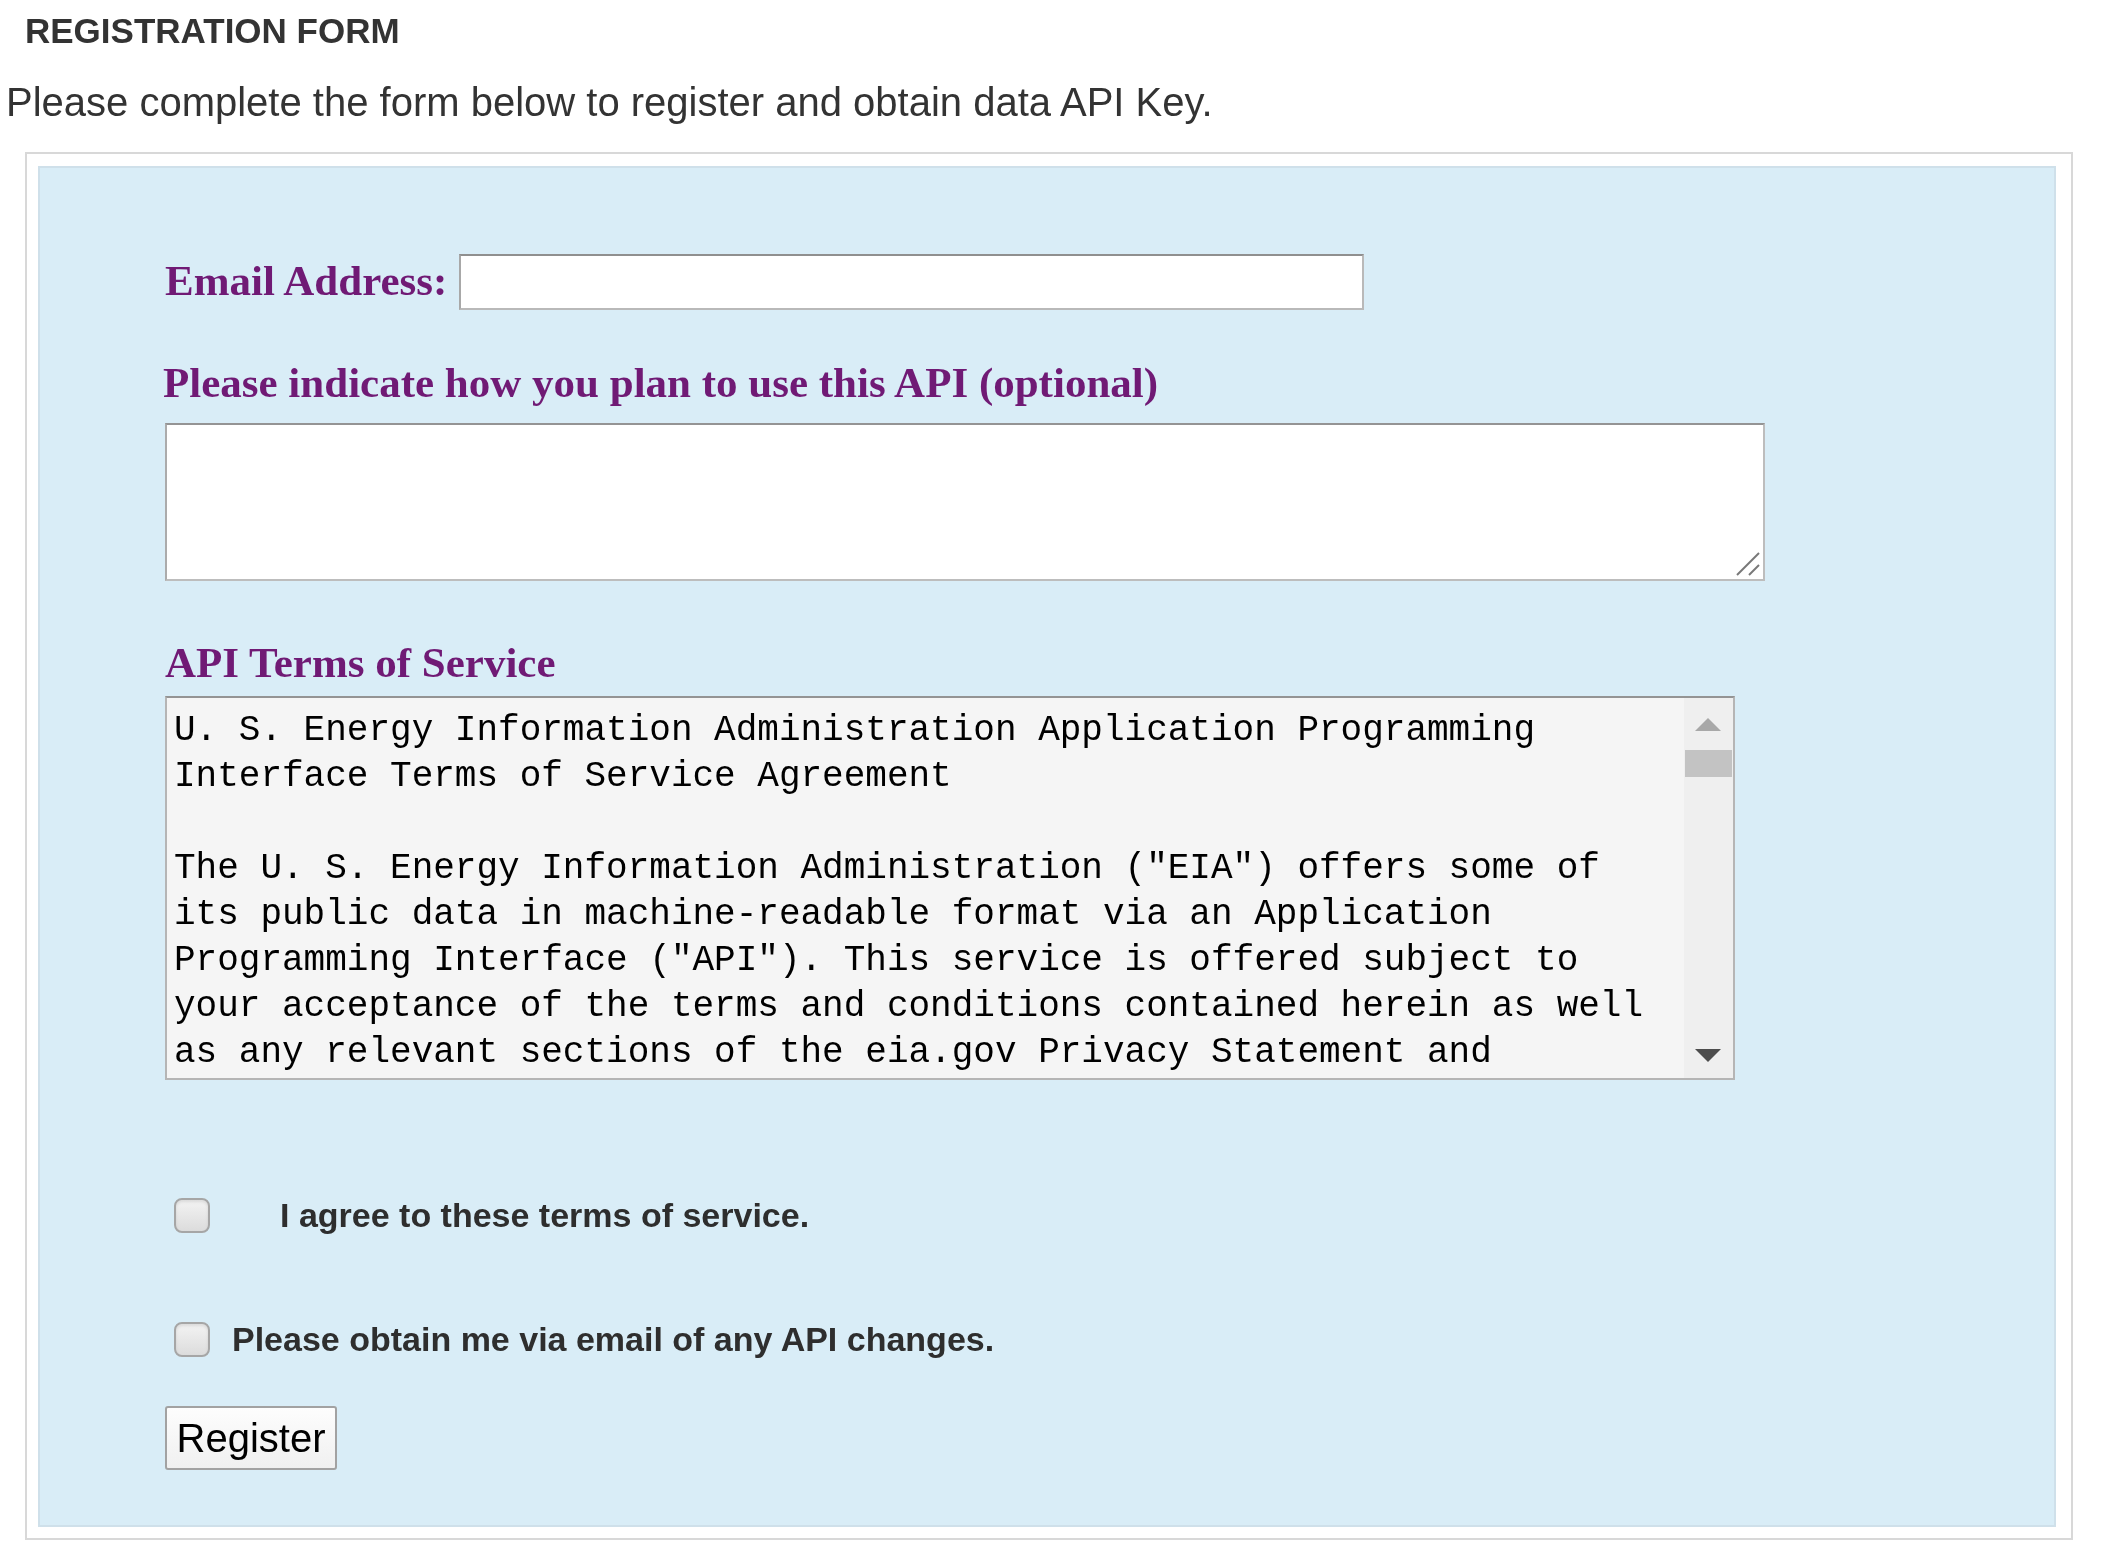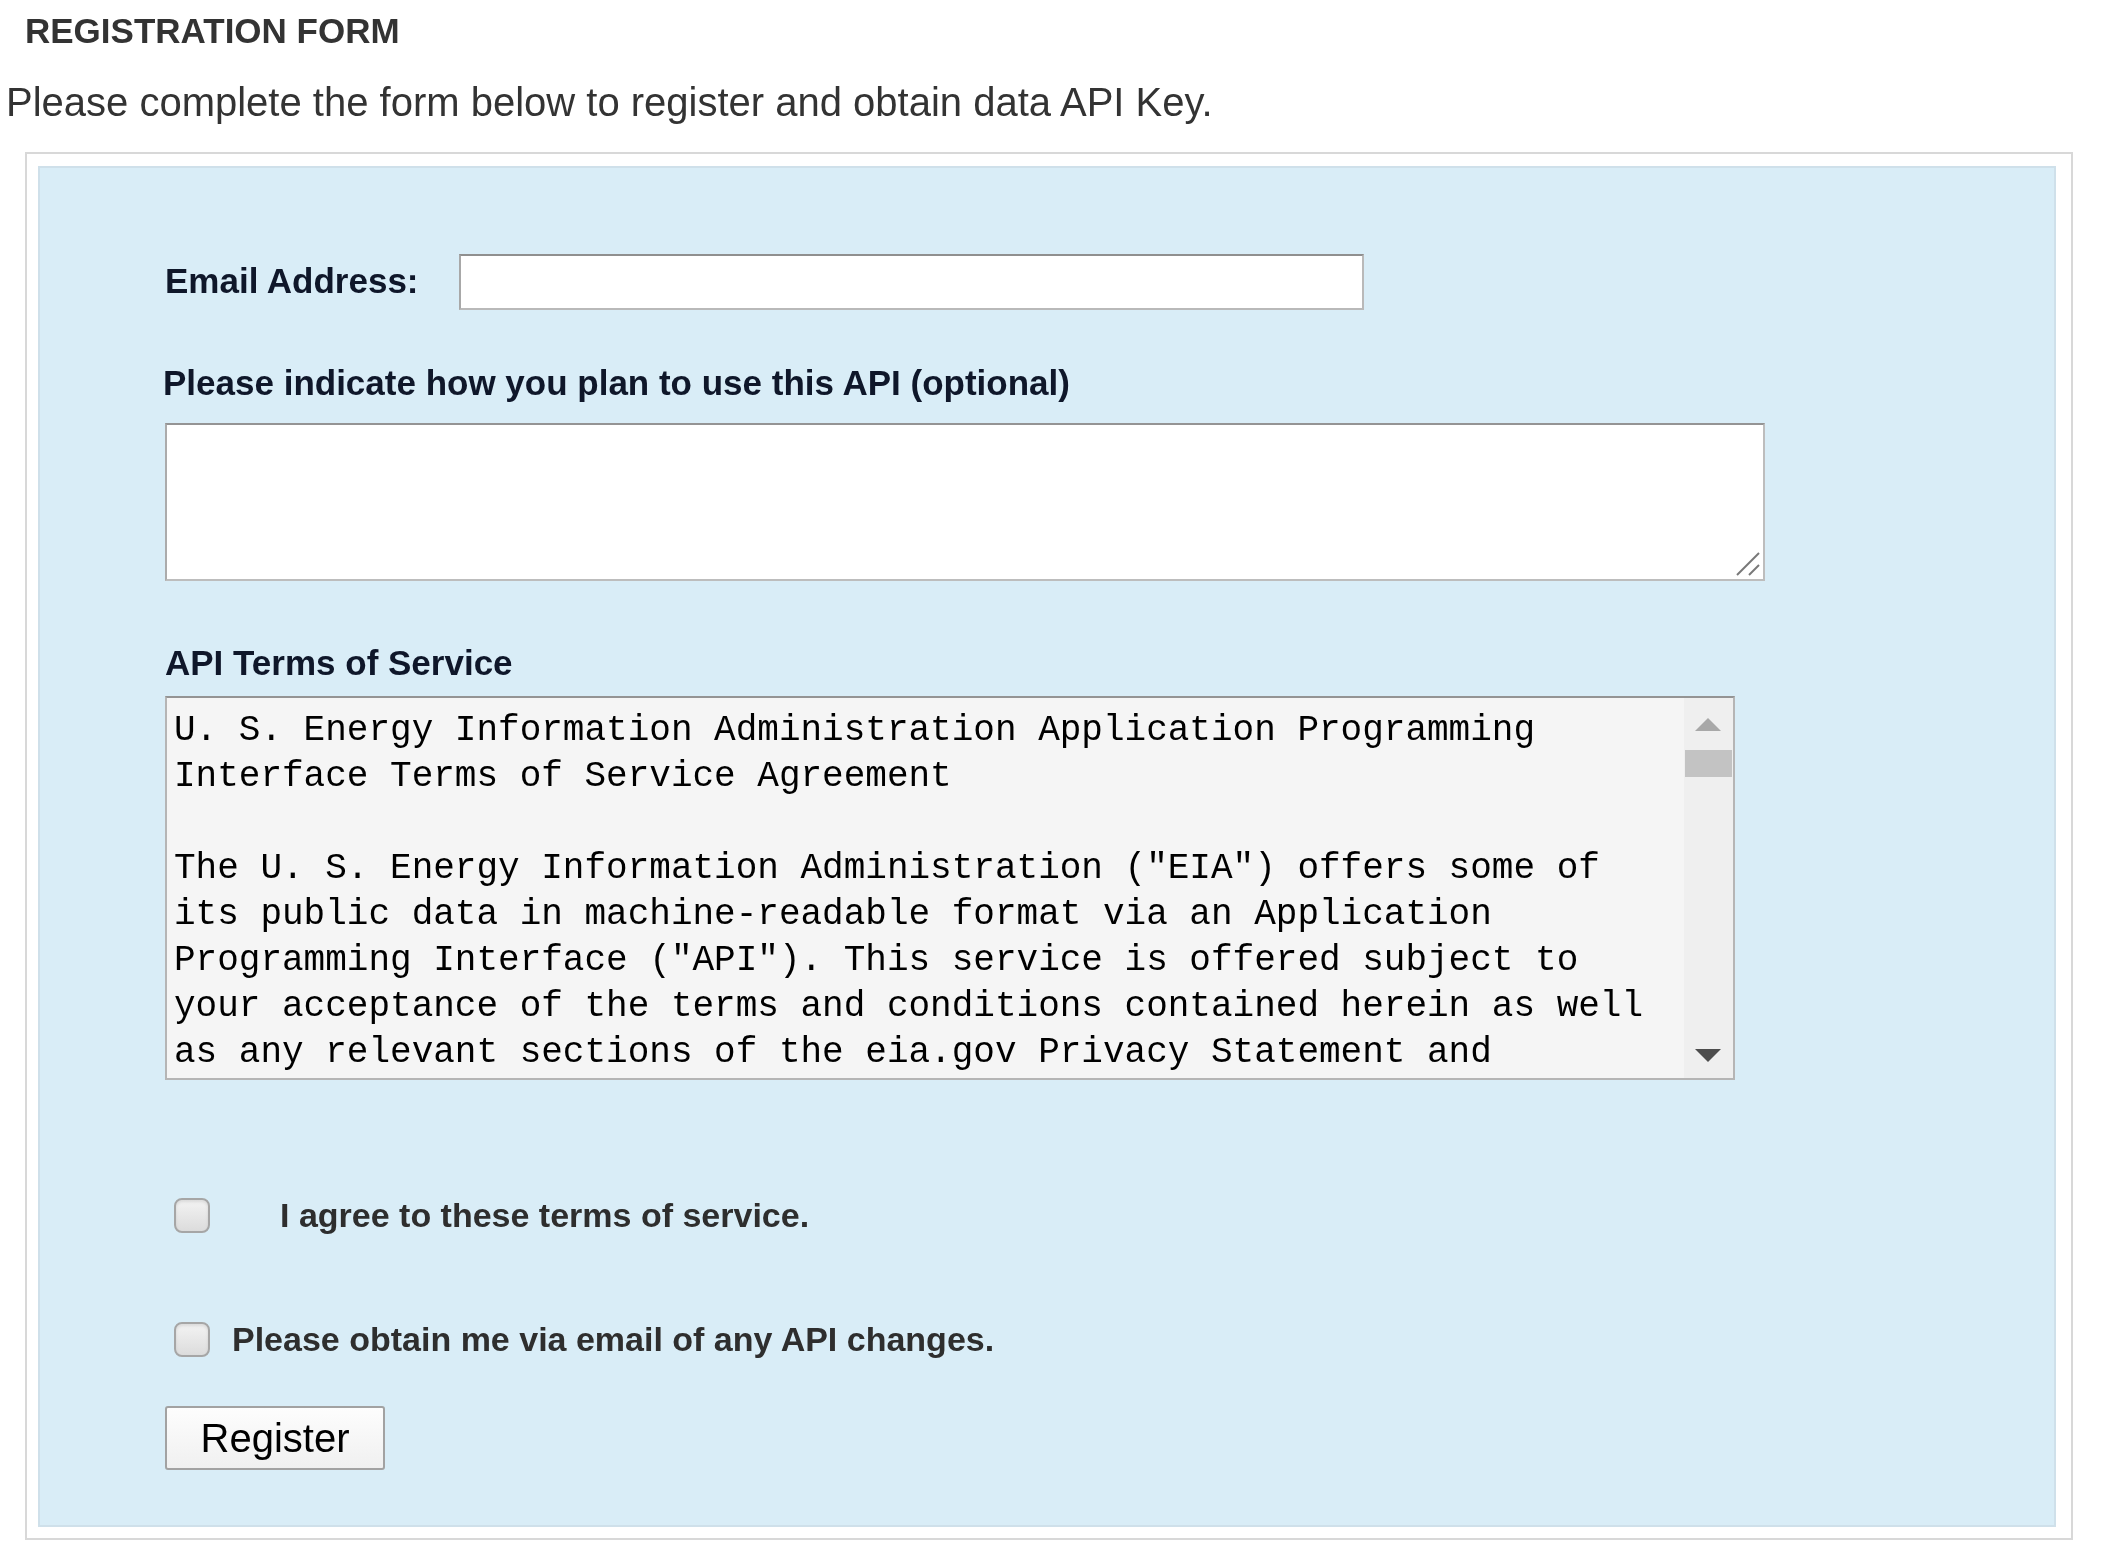--- a/index.html
+++ b/index.html
@@ -26,22 +26,23 @@
     border: 2px solid #d8d8d8;
   }
   .panel {
     position: absolute; left: 11px; top: 12px;
     width: 2018px; height: 1361px;
     background: #d9edf7;
     border: 2px solid #cfe0ea;
   }
   .field-label {
     position: absolute;
-    font-size: 35px; line-height: 42px; font-weight: bold; color: #0f172a;
+    font-size: 43px; line-height: 42px; font-weight: bold; color: #701a75;
     white-space: nowrap;
+    font-family: Liberation Serif, serif;
   }
   .email-label { left: 125px; top: 92px; }
   .email-input {
     position: absolute; left: 419px; top: 86px;
     width: 905px; height: 56px;
     background: #ffffff;
     border: 2px solid #b9b9b9;
     border-top-color: #8f8f8f;
     border-left-color: #a8a8a8;
     font-size: 34px; font-family: "Liberation Sans", sans-serif;
@@ -121,21 +122,21 @@
   .checkbox.notify { top: 1154px; }
   .check-label {
     position: absolute; left: 192px;
     font-size: 34px; line-height: 42px; font-weight: bold; color: #2e2e2e;
     white-space: nowrap; cursor: pointer;
   }
   .check-label.agree { top: 1026px; margin-left: 48px; }
   .check-label.notify { top: 1150px; }
   .register-btn {
     position: absolute; left: 125px; top: 1238px;
-    width: 220px; height: 64px;
+    width: 172px; height: 64px;
     background: linear-gradient(#fdfdfd, #f0f0f0);
     border: 2px solid #a2a2a2;
     border-radius: 3px;
     font-family: "Liberation Sans", sans-serif;
     font-size: 40px; color: #000;
     text-align: center;
     cursor: pointer;
   }
 </style>
 </head>

